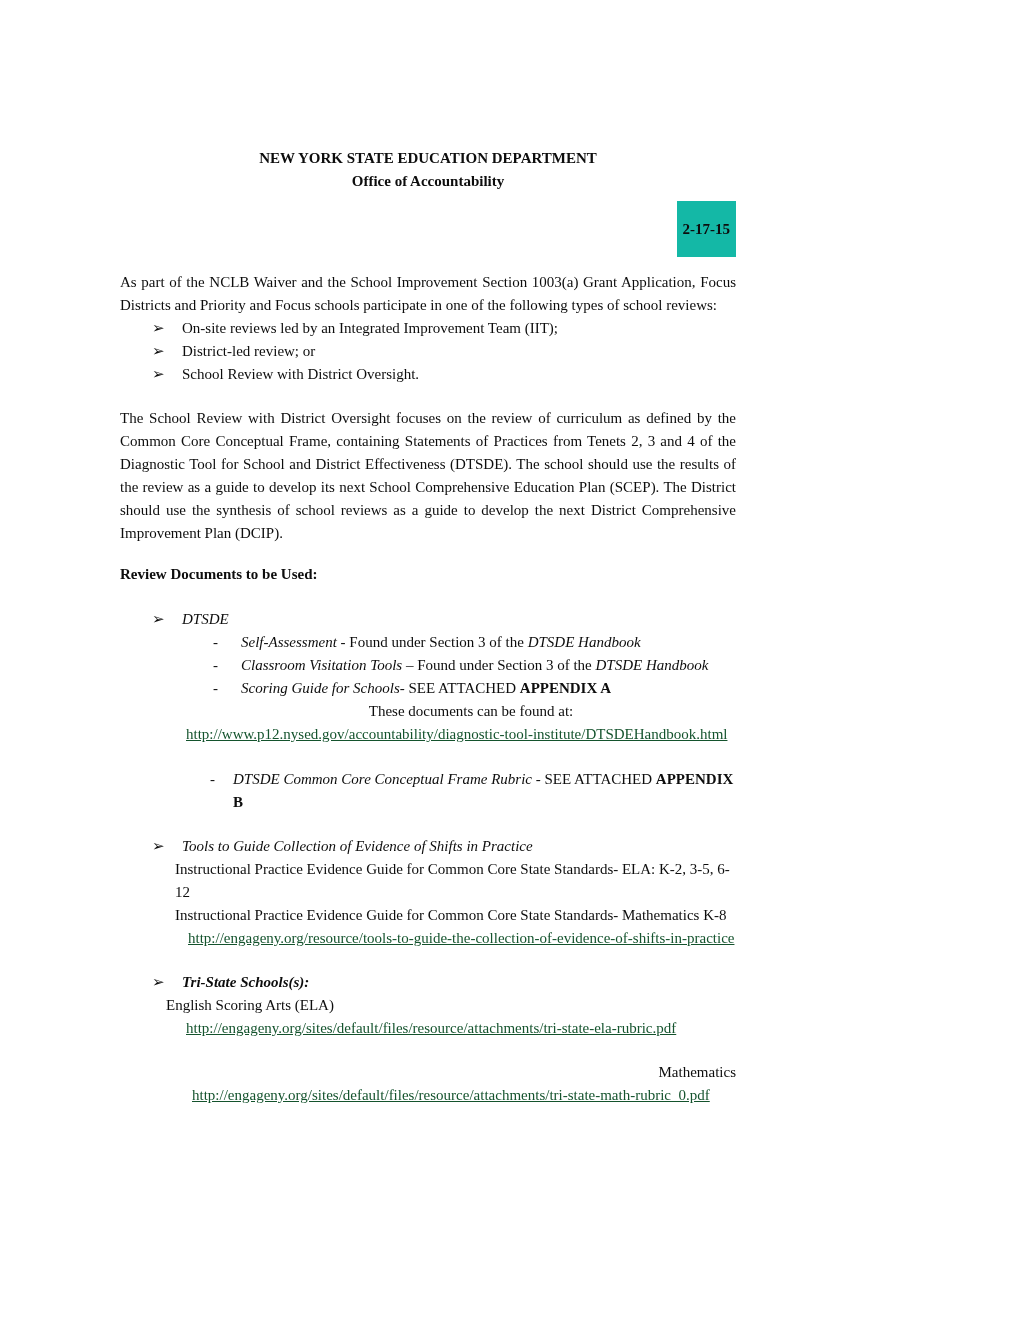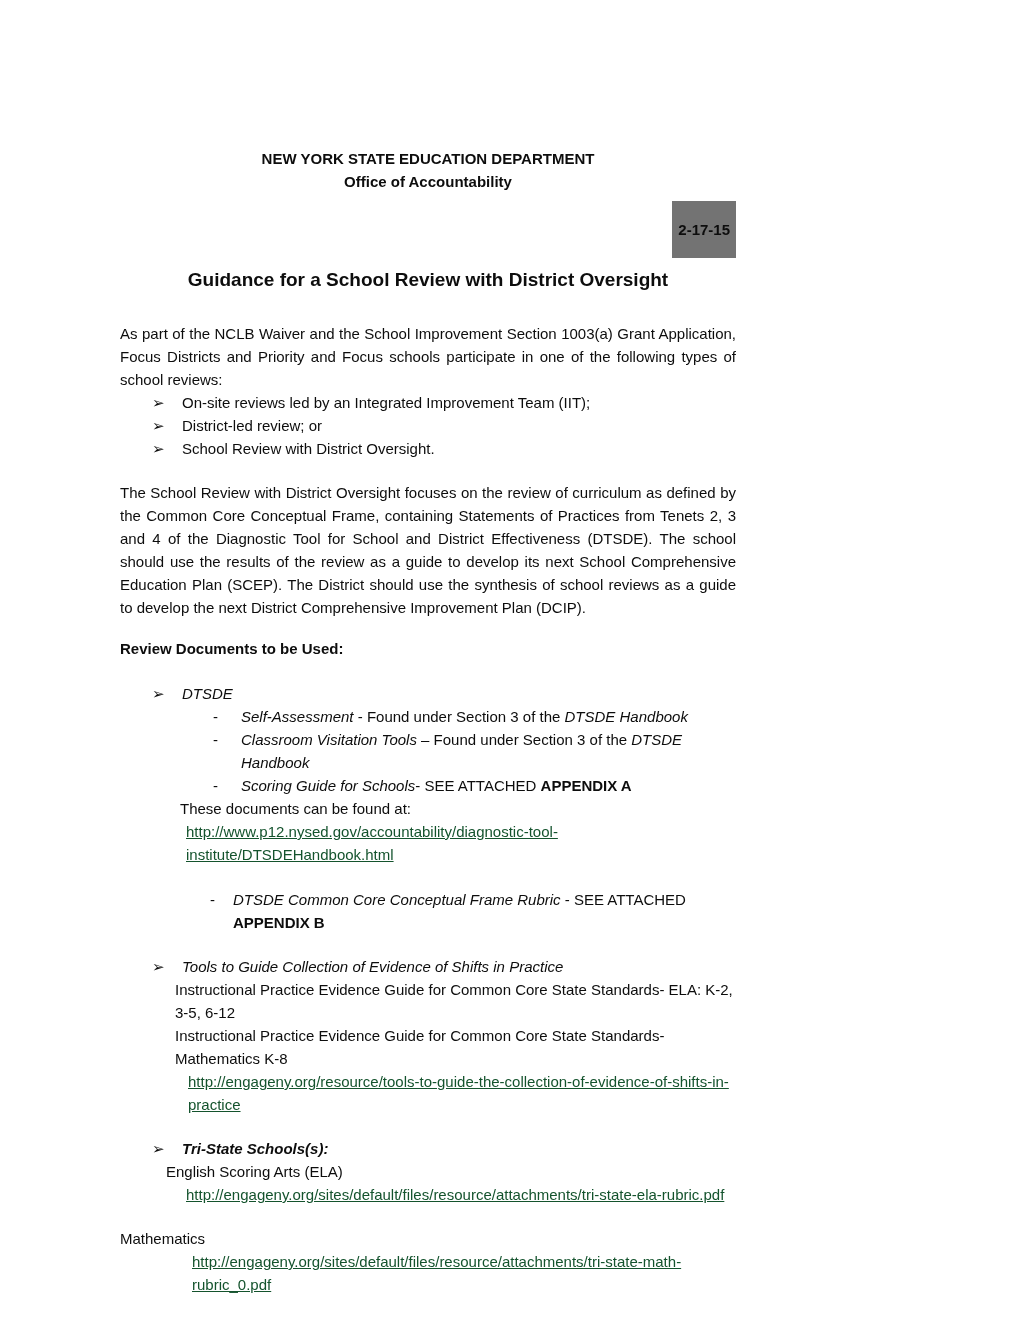--- a/index.html
+++ b/index.html
@@ -1,63 +1,62 @@
 <!DOCTYPE html>
 <html><head>
 <meta charset="utf-8">
 <style>
   html,body{margin:0;padding:0;background:#ffffff;}
   .doc{
     width:856px;height:1320px;background:#ffffff;box-sizing:border-box;
     padding:147px 120px 0 120px;
-    font-family:Liberation Sans, sans-serif;
+    font-family:Liberation Serif, serif;
     font-size:15px;line-height:23px;color:#0d0d0d;overflow:hidden;
   }
   .center{text-align:center;}
   .bold{font-weight:bold;}
   .it{font-style:italic;}
   .bolder{font-weight:bold;}
   .date-row{text-align:right;margin-top:25px;font-weight:bold;}
-  .date-hl{background:#737373;padding:20px 6px;}
+  .date-hl{background:#14b8a6;padding:20px 6px;}
   .title{font-size:19px;line-height:25px;font-weight:bold;text-align:center;margin-top:26px;}
   .para{text-align:justify;margin-top:30px;}
   .para2{text-align:justify;margin-top:21px;}
   .blist{margin:0;}
   .bitem{position:relative;padding-left:62px;}
   .bitem .marker{position:absolute;left:32px;top:0;font-style:normal;}
   .subitem{position:relative;padding-left:121px;}
   .subitem .marker{position:absolute;left:93px;top:0;}
   .subitem2{position:relative;padding-left:113px;margin-top:22px;}
   .subitem2 .marker{position:absolute;left:90px;top:0;}
   .heading{font-weight:bold;margin-top:18px;}
   .mt22{margin-top:22px;}
   .mt21{margin-top:21px;}
-  .indent-found{margin-left:60px;}
+  .indent-found{margin-left:86px;text-align:center;}
   .link{color:#14532d;text-decoration:underline;cursor:pointer;}
   .link-dtsde{margin-left:66px;}
   .link-tools{margin-left:68px;}
   .link-ela{margin-left:66px;}
   .link-math{margin-left:72px;}
   .instr{margin-left:55px;}
   .ela-label{margin-left:46px;}
-  .math-label{}
+  .math-label{text-align:right;}
 </style>
 </head>
 <body>
 
 <div class="doc">
 
   <div class="center bold">NEW YORK STATE EDUCATION DEPARTMENT</div>
   <div class="center bold">Office of Accountability</div>
 
   <div class="date-row">
     <span class="date-hl">2-17-15</span>
   </div>
 
-  <div class="title">Guidance for a School Review with District Oversight</div>
 
   <div class="para">As part of the NCLB Waiver and the School Improvement Section 1003(a) Grant Application, Focus Districts and Priority and Focus schools participate in one of the following types of school reviews:</div>
 
   <div class="blist">
     <div class="bitem">
       <span class="marker">➢</span>
       <span>On-site reviews led by an Integrated Improvement Team (IIT);</span>
     </div>
     <div class="bitem">
       <span class="marker">➢</span>

